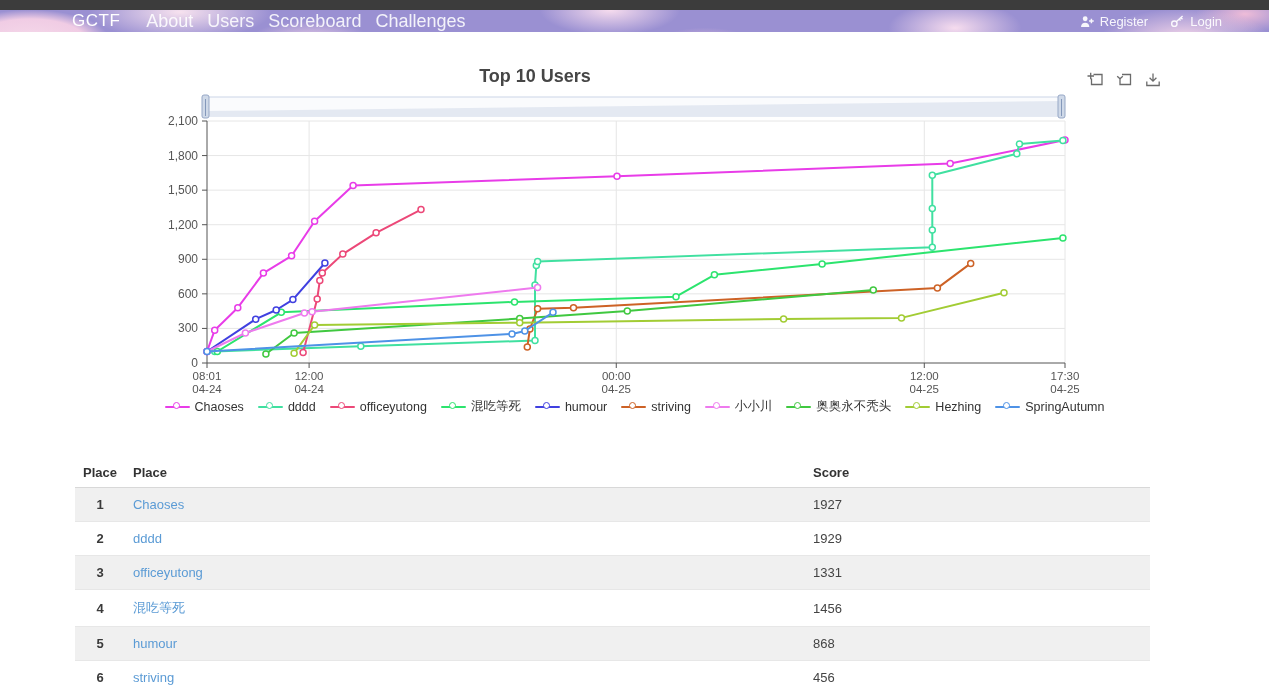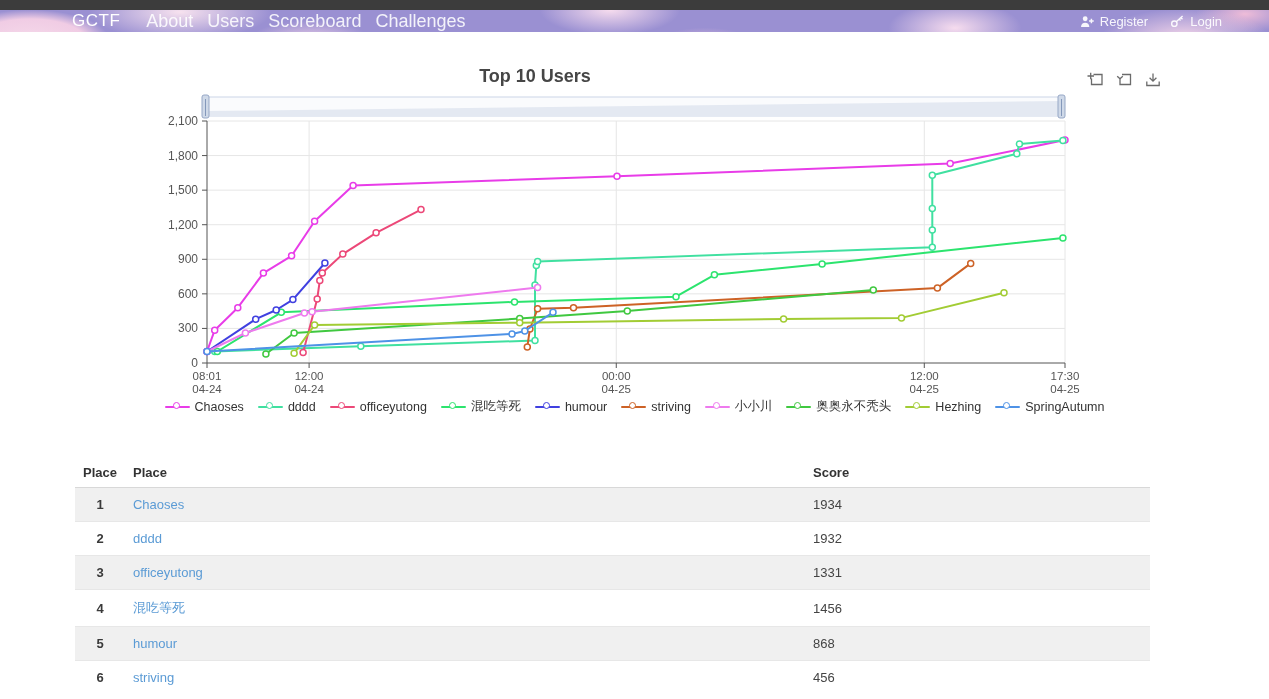--- a/index.html
+++ b/index.html
@@ -301,26 +301,26 @@
     <tr>
       <th>Place</th>
       <th>Place</th>
       <th>Score</th>
     </tr>
   </thead>
   <tbody id="table-body">
       <tr class="striped">
         <td class="place">1</td>
         <td><a style="color: rgb(91, 155, 213);">Chaoses</a></td>
-        <td>1934</td>
+        <td>1927</td>
       </tr>
       <tr>
         <td class="place">2</td>
         <td><a style="color: rgb(91, 155, 213);">dddd</a></td>
-        <td>1932</td>
+        <td>1929</td>
       </tr>
       <tr class="striped">
         <td class="place">3</td>
         <td><a style="color: rgb(91, 155, 213);">officeyutong</a></td>
         <td>1331</td>
       </tr>
       <tr>
         <td class="place">4</td>
         <td><a style="color: rgb(91, 155, 213);">混吃等死</a></td>
         <td>1456</td>

